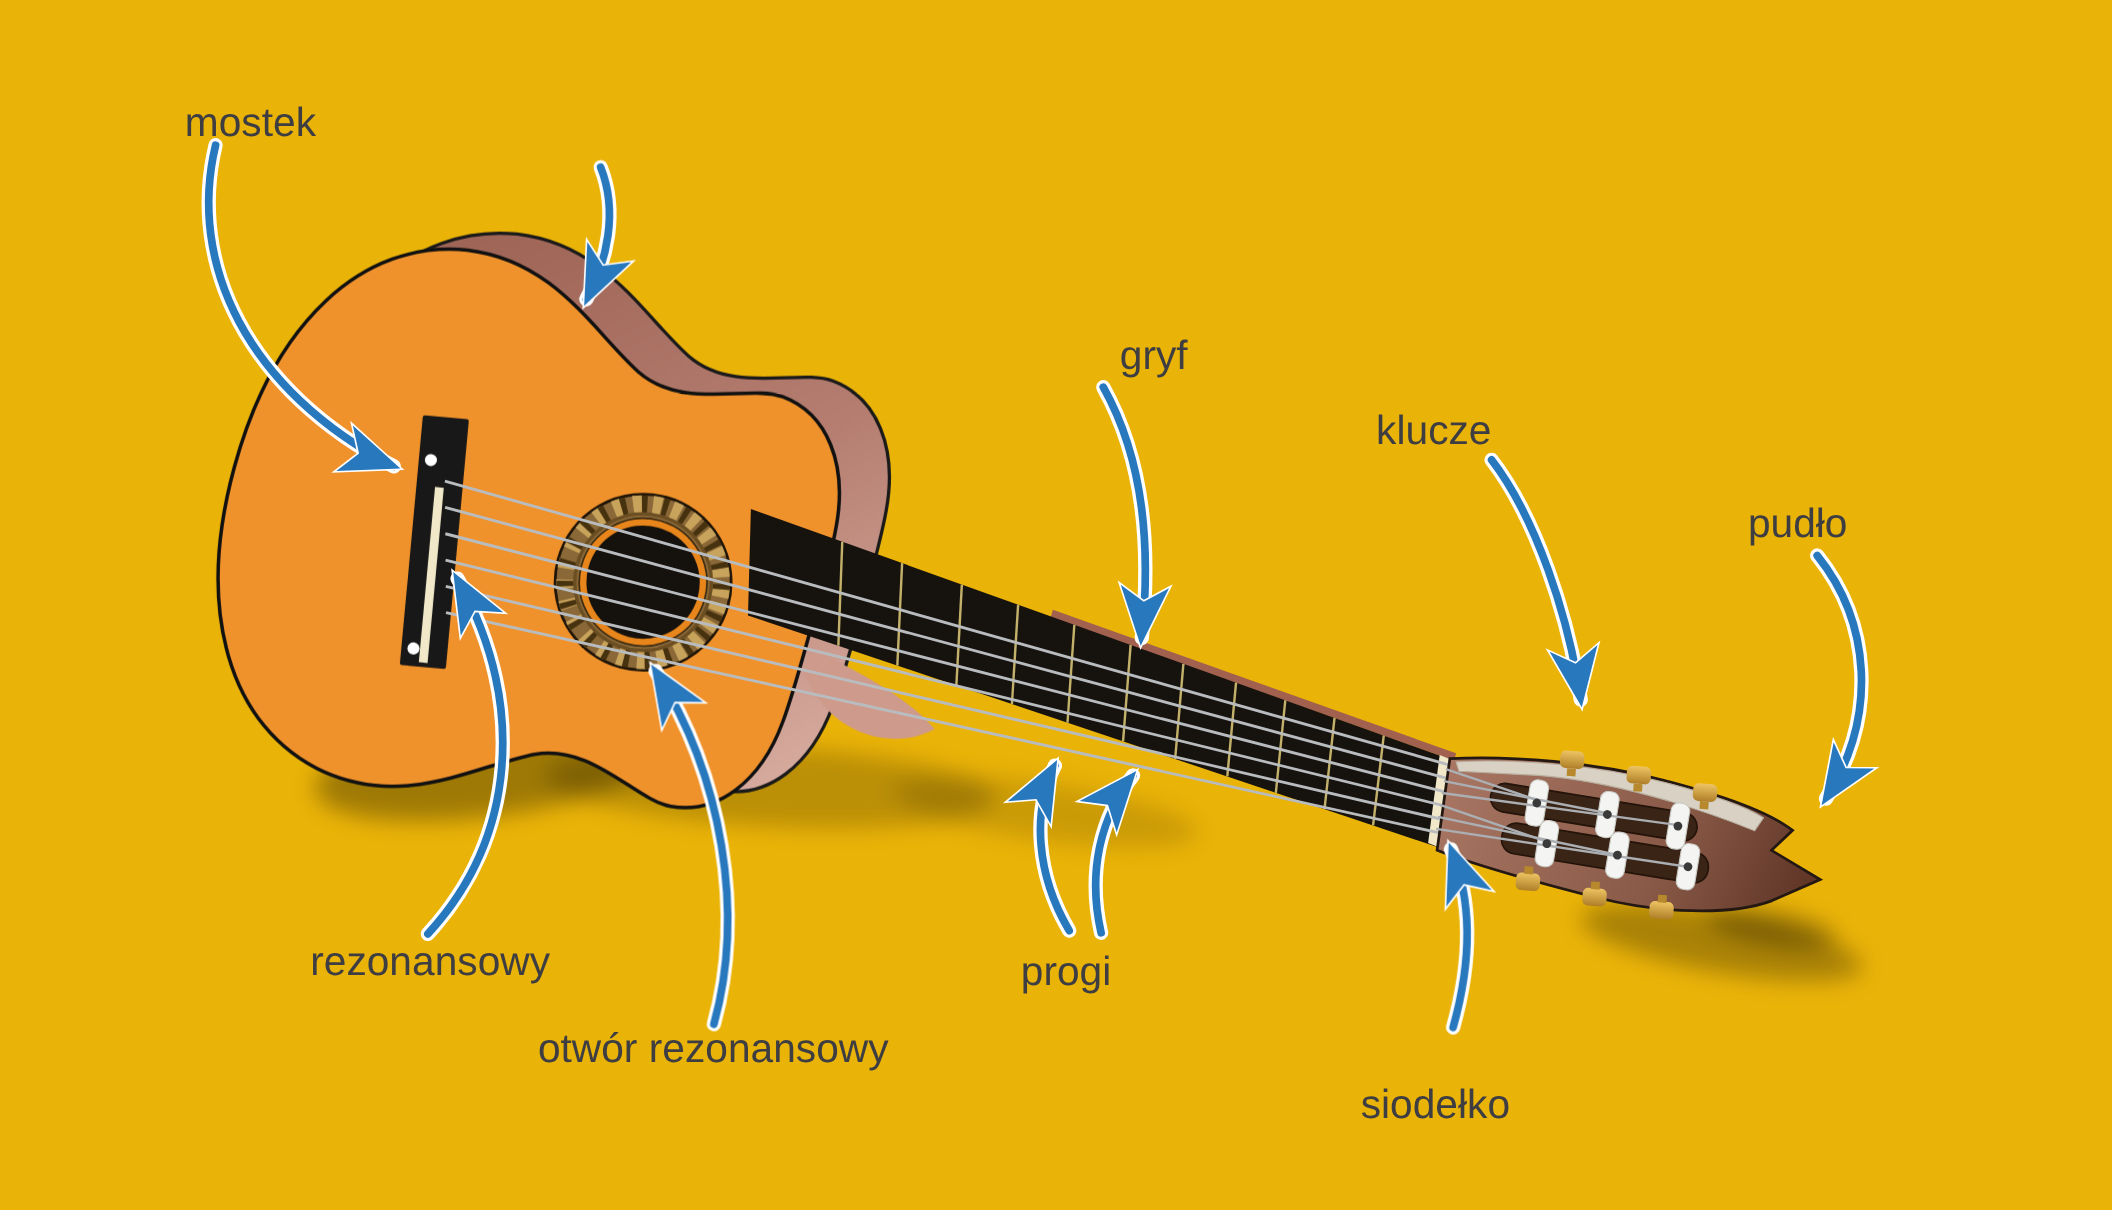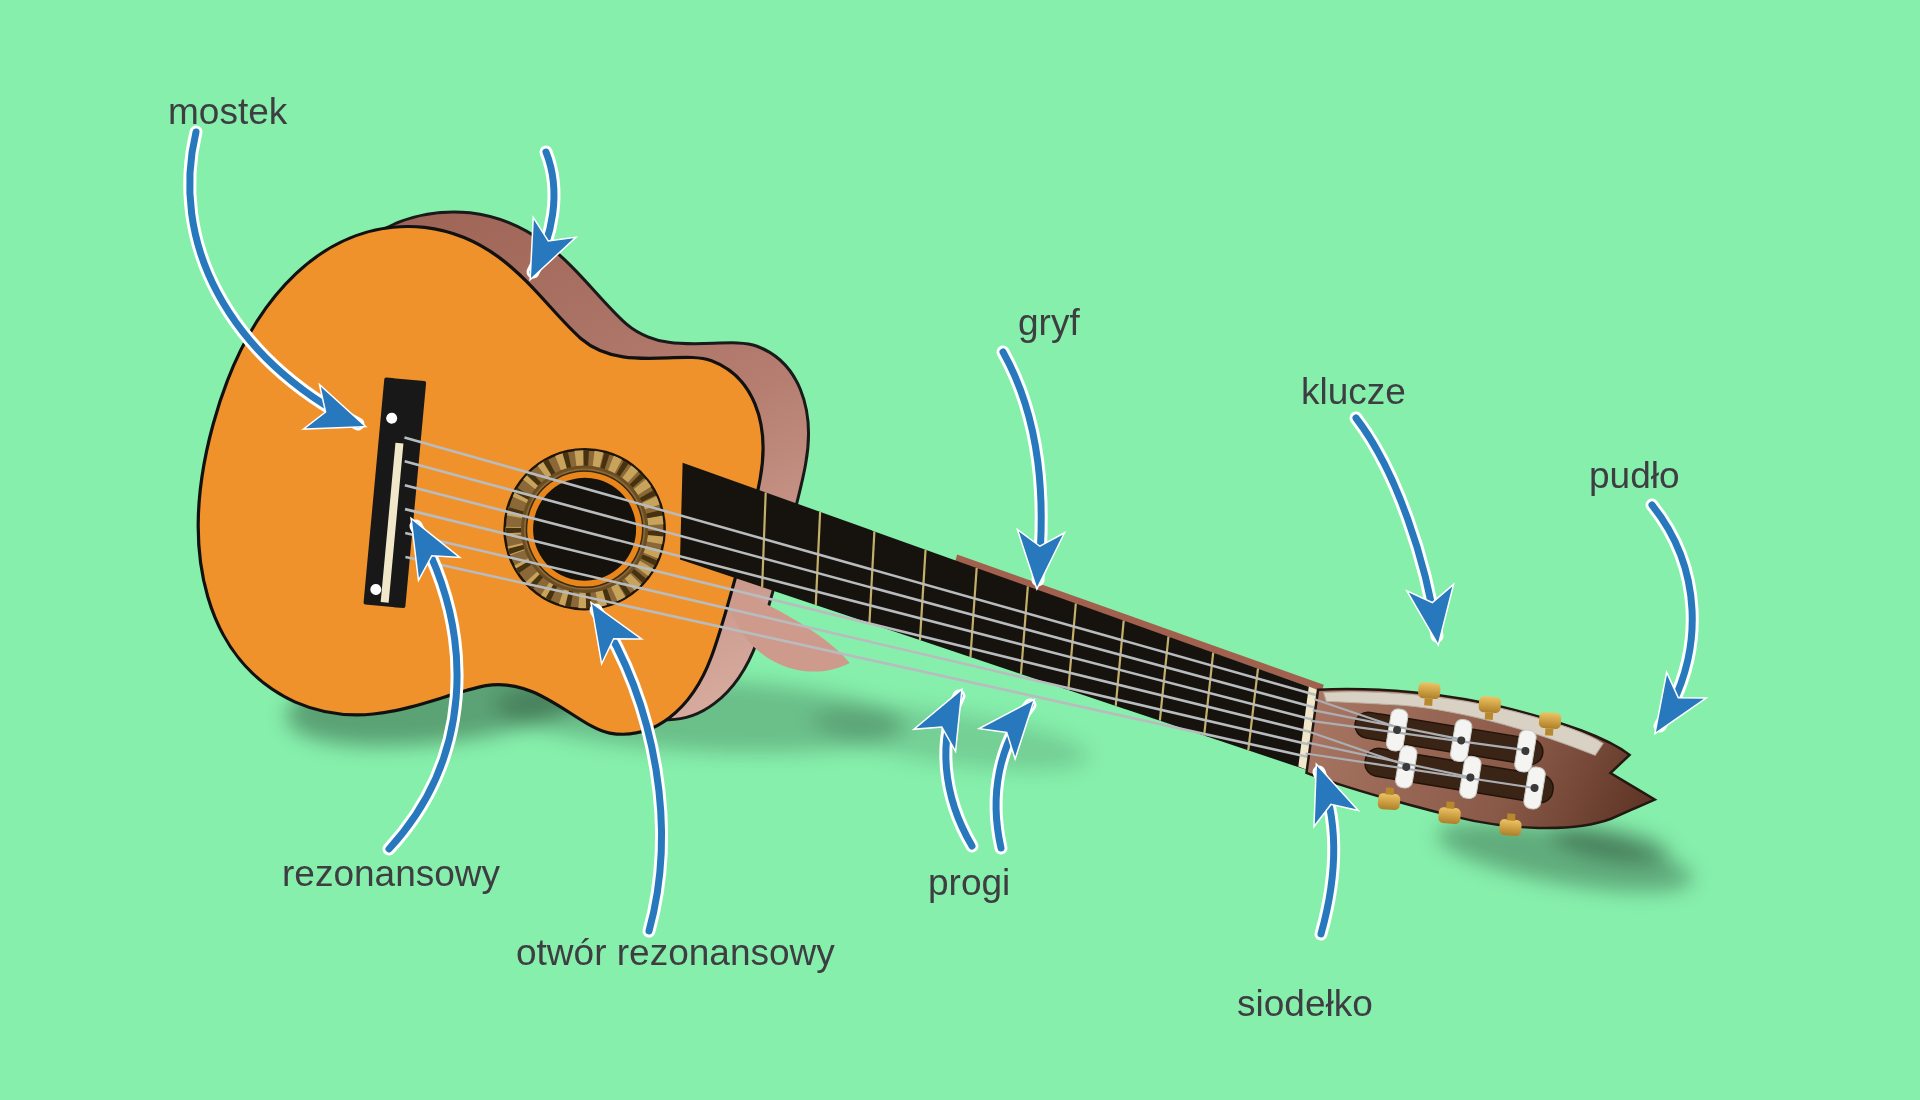--- a/index.html
+++ b/index.html
@@ -1,16 +1,16 @@
 <!DOCTYPE html>
 <html><head>
 <meta charset="utf-8">
 <style>
   html,body{margin:0;padding:0;background:#fff;}
-  #stage{position:relative;width:1920px;height:1100px;background:#86efac;overflow:hidden;
+  #stage{position:relative;width:1920px;height:1100px;background:#eab308;overflow:hidden;
          font-family:"Liberation Sans",sans-serif;}
   #art{position:absolute;left:0;top:0;}
   .label{position:absolute;font-size:37px;line-height:1.1;color:#3E3E42;white-space:nowrap;}
   .case{fill:none;stroke:#FFFFFF;stroke-width:13;stroke-linecap:round;}
   .blue{fill:none;stroke:#2878BE;stroke-width:7;stroke-linecap:round;}
   .head{fill:#2878BE;stroke:#FFFFFF;stroke-width:3;paint-order:stroke;}
   .fret{stroke:#C3B06A;stroke-width:2.2;}
   .string{stroke:#B9BCBF;stroke-width:2.6;fill:none;}
   .hstring{stroke:#ABAFB3;stroke-width:2.2;fill:none;}
 </style>
@@ -219,20 +219,20 @@
   </g>
   <g>
     <path class="case" d="M649,931 C677,830 657,706 596,610"></path>
     <path class="blue" d="M649,931 C677,830 657,706 596,610"></path>
     <use href="#ah" class="head" transform="translate(592,604) rotate(-122)"></use>
   </g>
 </svg>
 
 <div class="label" style="left:168px;top:92px">mostek</div>
 <div class="label" style="left:1018px;top:303px">gryf</div>
-<div class="label" style="left:1301px;top:372px">klucze</div>
+<div class="label" style="left:1251px;top:372px">klucze</div>
 <div class="label" style="left:1589px;top:456px">pudło</div>
 <div class="label" style="left:928px;top:863px">progi</div>
 <div class="label" style="left:282px;top:854px">rezonansowy</div>
-<div class="label" style="left:516px;top:933px">otwór rezonansowy</div>
+<div class="label" style="left:489px;top:933px">otwór rezonansowy</div>
 <div class="label" style="left:1237px;top:984px">siodełko</div>
 
 </div>
 
 </body></html>

